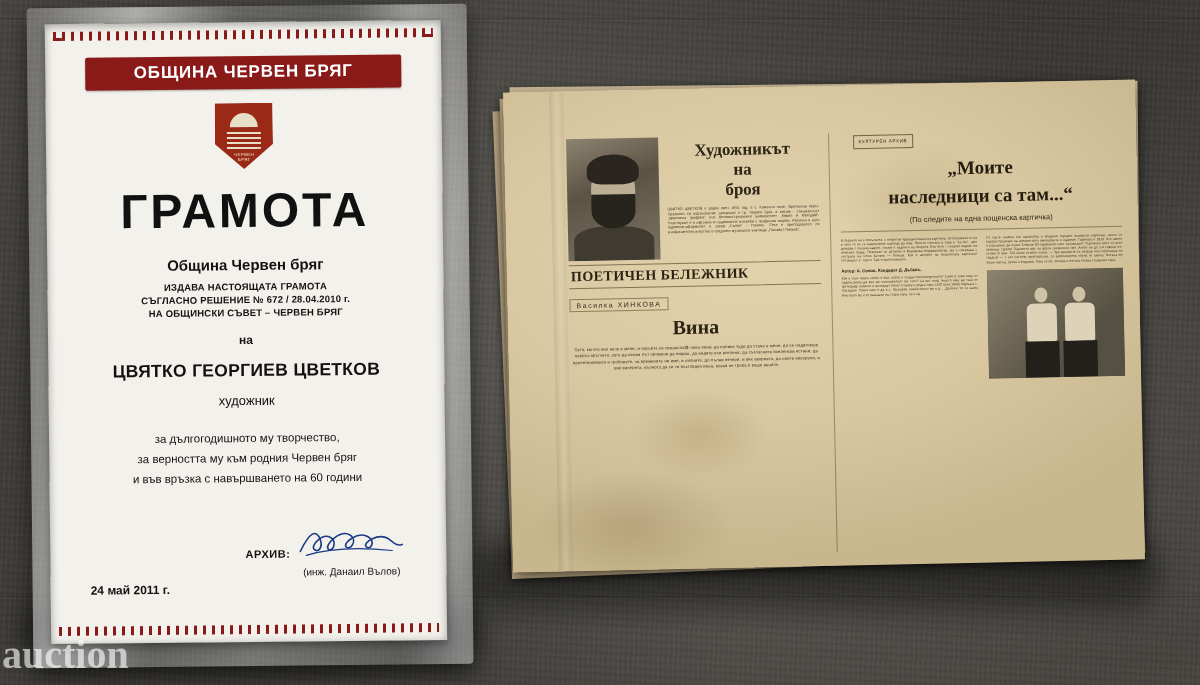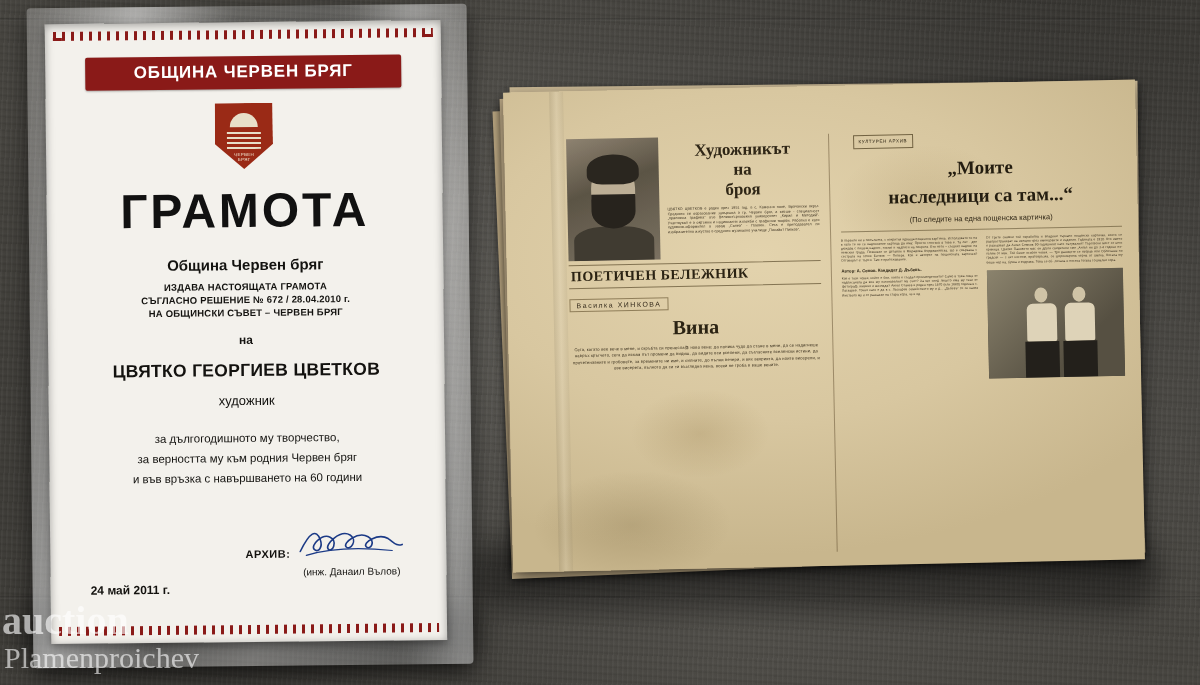--- a/index.html
+++ b/index.html
@@ -576,15 +576,14 @@
           </div>
         </div>
         <div class="sign-name">(инж. Данаил Вълов)</div>
         <div class="date">24 май 2011 г.</div>
       </div>
     </div>
   </div>
 
   <div id="wm">
     <div class="l2">auction</div>
-    <div class="l3">Plamenproichev</div>
   </div>
 </div>
 
 </body></html>

